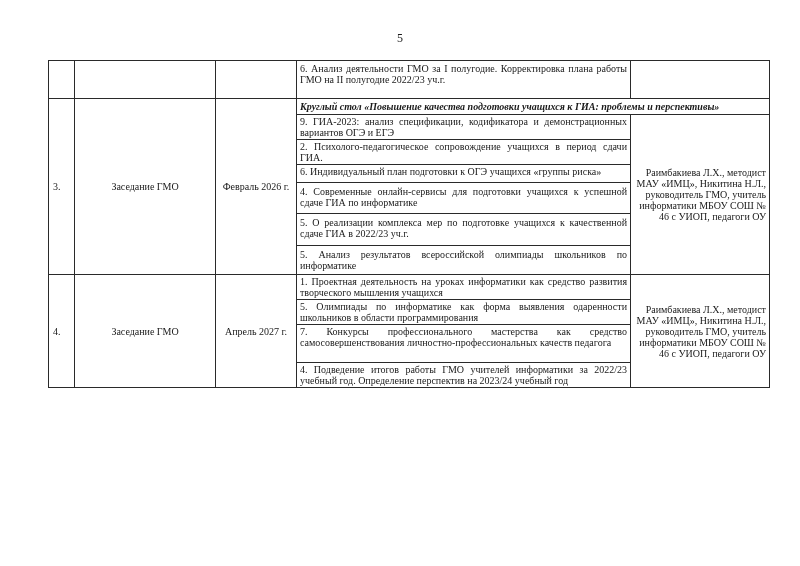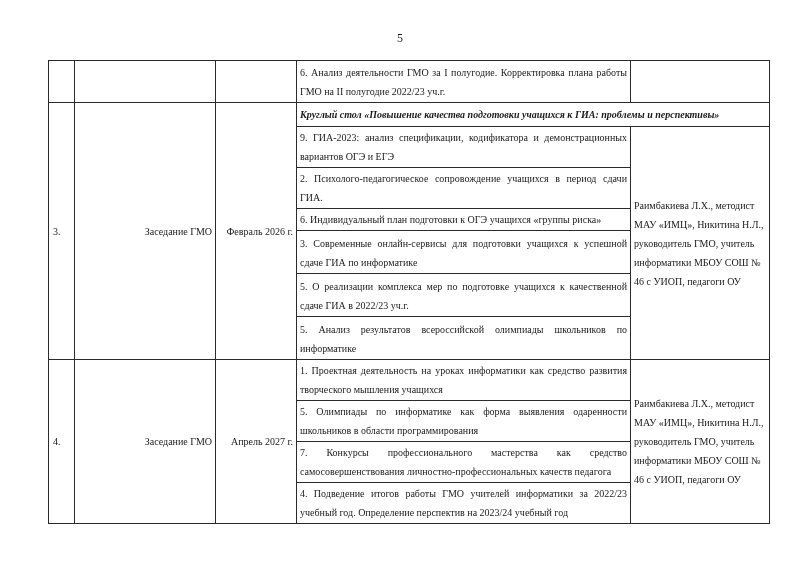--- a/index.html
+++ b/index.html
@@ -1,23 +1,23 @@
 <!DOCTYPE html>
 <html><head>
 <meta charset="utf-8">
 <style>
   html, body { margin: 0; padding: 0; background: #ffffff; }
   body { width: 800px; height: 566px; position: relative; overflow: hidden;
          font-family: "Liberation Serif", "DejaVu Serif", serif; color: #1a1a1a; }
   .page-num { position: absolute; left: 0; width: 800px; top: 31px; text-align: center; font-size: 12px; }
-  table.plan { position: absolute; left: 48px; top: 60px; width: 721px; border-collapse: collapse; table-layout: fixed; font-size: 10px; line-height: 19px; }
+  table.plan { position: absolute; left: 48px; top: 60px; width: 721px; border-collapse: collapse; table-layout: fixed; font-size: 10px; line-height: 11px; }
   table.plan td { border: 1.2px solid #2a2a2a; padding: 0 3px; vertical-align: top; }
   td.num { vertical-align: middle !important; text-align: left; padding-left: 4px !important; }
-  td.event, td.date { vertical-align: middle !important; text-align: right; }
-  td.resp { vertical-align: middle !important; text-align: left; margin-left: 45px; }
+  td.event, td.date { vertical-align: middle !important; text-align: center; }
+  td.resp { vertical-align: middle !important; text-align: right; margin-left: 45px; }
   td.topic { text-align: justify; text-align-last: left; padding: 1px 3px 1px 3px !important; }
   td.sub { font-style: italic; padding: 2px 3px !important; white-space: nowrap; font-weight: bold; }
   .cell-gap { border-left-color: #9a9a9a !important; }
 </style>
 </head>
 <body>
 
 <div class="page-num">5</div>
 
 <table class="plan">
@@ -48,21 +48,21 @@
     <td class="topic">9. ГИА-2023: анализ спецификации, кодификатора и демонстрационных вариантов ОГЭ и ЕГЭ</td>
     <td class="resp" rowspan="6">Раимбакиева Л.Х., методист МАУ «ИМЦ», Никитина Н.Л., руководитель ГМО, учитель информатики МБОУ СОШ № 46 с УИОП, педагоги ОУ</td>
   </tr>
   <tr style="height:23px">
     <td class="topic">2. Психолого-педагогическое сопровождение учащихся в период сдачи ГИА.</td>
   </tr>
   <tr style="height:18px">
     <td class="topic">6. Индивидуальный план подготовки к ОГЭ учащихся «группы риска»</td>
   </tr>
   <tr style="height:31px">
-    <td class="topic" style="padding-top:3px !important">3. Современные онлайн-сервисы для подготовки учащихся к успешной сдаче ГИА по информатике</td>
+    <td class="topic" style="padding-top:3px !important">4. Современные онлайн-сервисы для подготовки учащихся к успешной сдаче ГИА по информатике</td>
   </tr>
   <tr style="height:32px">
     <td class="topic" style="padding-top:3px !important">5. О реализации комплекса мер по подготовке учащихся к качественной сдаче ГИА в 2022/23 уч.г.</td>
   </tr>
   <tr style="height:29px">
     <td class="topic" style="padding-top:3px !important">5. Анализ результатов всероссийской олимпиады школьников по информатике</td>
   </tr>
 
   <tr style="height:24px">
     <td class="num" rowspan="4">4.</td>

